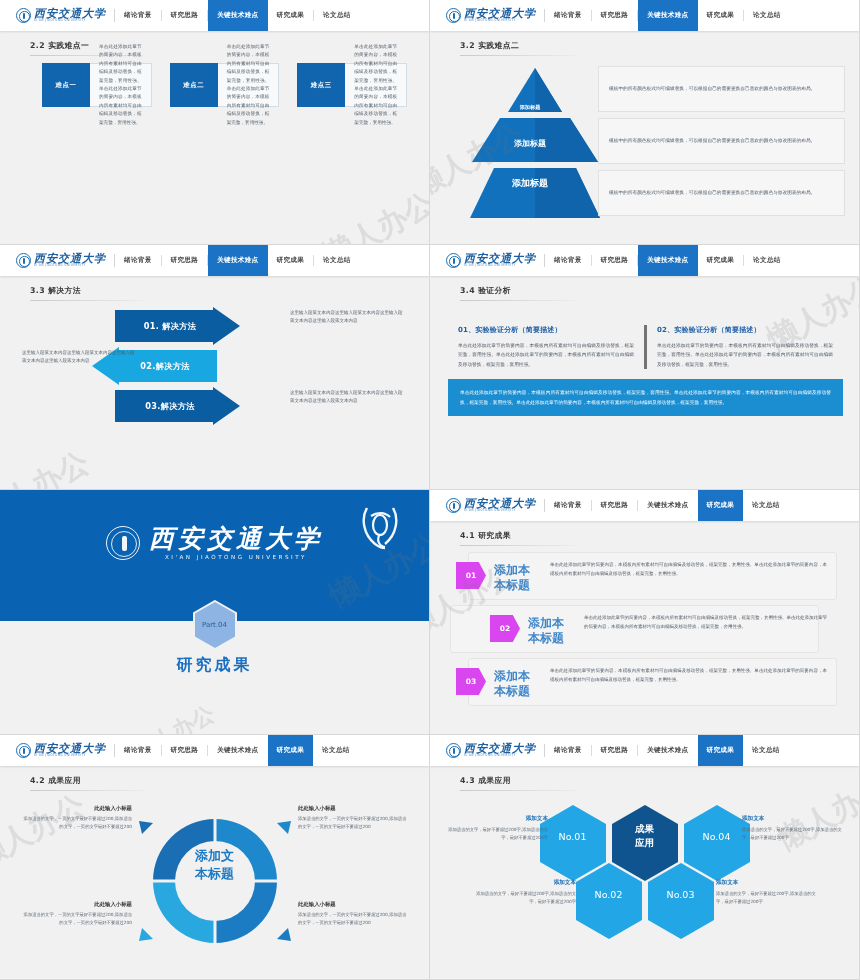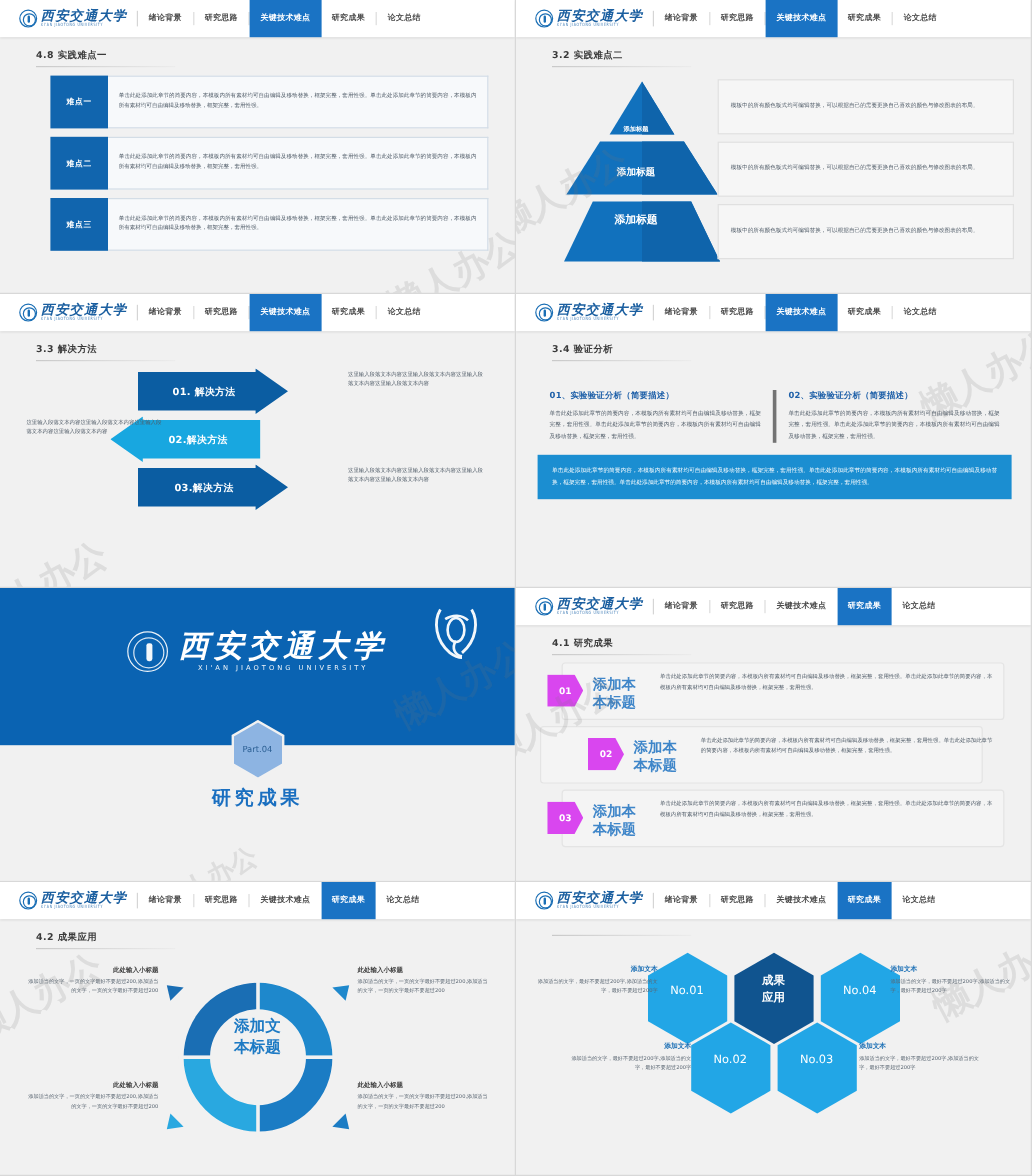--- a/index.html
+++ b/index.html
@@ -74,21 +74,21 @@
   
   .sect{ padding:9px 0 0 30px; }
   .sect h2{
     font-size:7.8px;font-weight:700;color:#3a3a3a;letter-spacing:.4px;
   }
   .sect .rule{
     margin-top:4px;width:116px;height:1px;
     background:linear-gradient(to right,#c9c9c9,#ececec);
   }
   
-  .diffwrap{ padding:7px 22px 0 42px; display:flex;flex-direction:column;gap:7px; }
+  .diffwrap{ padding:7px 22px 0 42px; display:flex;flex-direction:row;gap:18px; }
   .diffrow{ display:flex; align-items:stretch; height:44px; }
   .diffbadge{
     width:48px;flex:none;background:#1165ae;
     display:flex;align-items:center;justify-content:center;
     color:#fff;font-size:6.4px;font-weight:700;letter-spacing:.6px;
   }
   .diffbox{
     flex:1;border:1px solid #d3dde6;border-left:0;background:#f7f9fb;
     padding:6px 9px; display:flex;align-items:center;
   }
@@ -264,21 +264,21 @@
         <div class="navdiv"></div>
         <div class="navitem">研究思路</div>
         <div class="navdiv"></div>
         <div class="navitem active">关键技术难点</div>
         <div class="navitem">研究成果</div>
         <div class="navdiv"></div>
         <div class="navitem">论文总结</div>
       </div>
     </div>
     <div class="sect">
-      <h2>4.8 实践难点一</h2>
+      <h2>2.2 实践难点一</h2>
       <div class="rule"></div>
     </div>
     <div class="diffwrap">
       <div class="diffrow">
         <div class="diffbadge">难点一</div>
         <div class="diffbox">
           <p>单击此处添加此章节的简要内容，本模板内所有素材均可自由编辑及移动替换，框架完整，套用性强。单击此处添加此章节的简要内容，本模板内所有素材均可自由编辑及移动替换，框架完整，套用性强。</p>
         </div>
       </div>
       <div class="diffrow">
@@ -601,20 +601,21 @@
         <div class="navitem">绪论背景</div>
         <div class="navdiv"></div>
         <div class="navitem">研究思路</div>
         <div class="navdiv"></div>
         <div class="navitem">关键技术难点</div>
         <div class="navitem active">研究成果</div>
         <div class="navitem">论文总结</div>
       </div>
     </div>
     <div class="sect">
+      <h2>4.3 成果应用</h2>
       <div class="rule"></div>
     </div>
     <div class="hexwrap">
       <svg class="hexsvg" width="240" height="150" viewBox="0 0 240 150">
 
         <polygon points="48,8 81,27 81,65 48,84 15,65 15,27" fill="#22a6e6"></polygon>
         <polygon points="120,8 153,27 153,65 120,84 87,65 87,27" fill="#10548f"></polygon>
         <polygon points="192,8 225,27 225,65 192,84 159,65 159,27" fill="#22a6e6"></polygon>
 
         <polygon points="84,66 117,85 117,123 84,142 51,123 51,85" fill="#22a6e6"></polygon>

